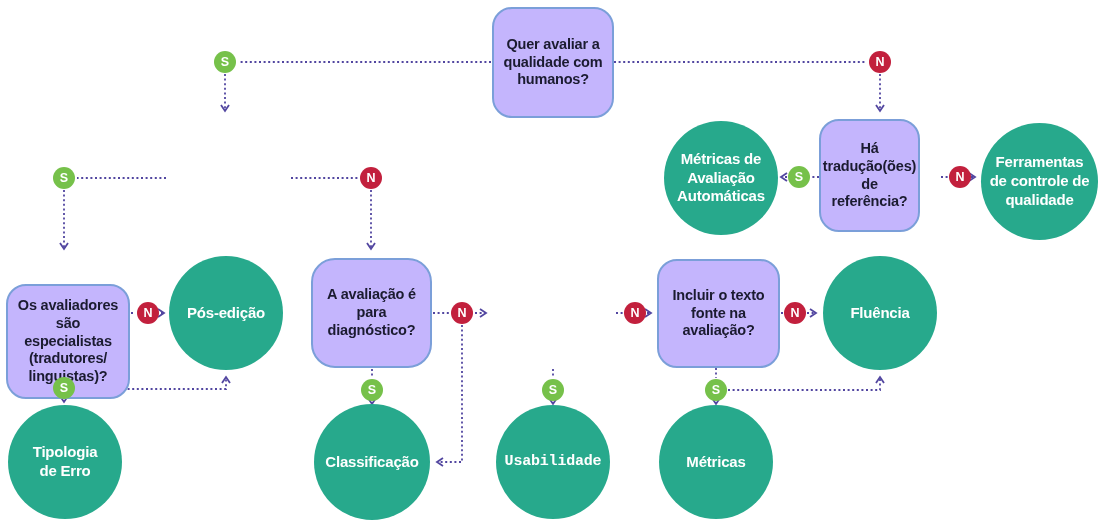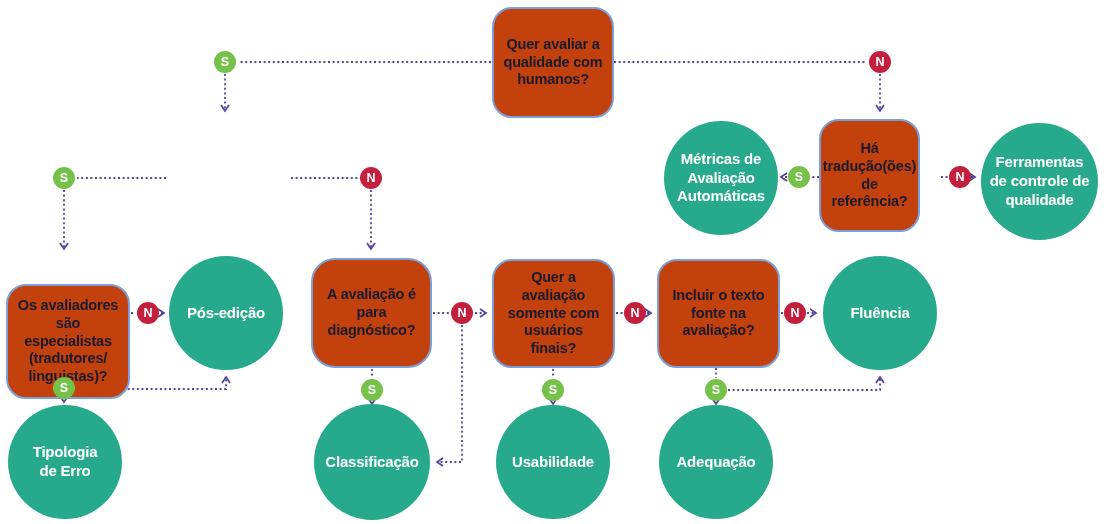--- a/index.html
+++ b/index.html
@@ -18,21 +18,21 @@
   .connectors {
     position: absolute;
     left: 0; top: 0;
     width: 1106px;
     height: 524px;
     pointer-events: none;
   }
   .qbox {
     position: absolute;
     box-sizing: border-box;
-    background: #c2410c;
+    background: #c4b5fd;
     border: 2.5px solid #7b9fd9;
     border-radius: 20px;
     display: flex;
     align-items: center;
     justify-content: center;
     text-align: center;
     z-index: 2;
   }
   .qbox .qtext {
     white-space: pre-line;
@@ -149,27 +149,20 @@
 são
 especialistas
 (tradutores/
 linguistas)?</span>
   </div>
   <div class="qbox" style="left:311px; top:258px; width:121px; height:110px;border-radius:24px;">
     <span class="qtext">A avaliação é
 para
 diagnóstico?</span>
   </div>
-  <div class="qbox" style="left:492px; top:259px; width:123px; height:109px;">
-    <span class="qtext">Quer a
-avaliação
-somente com
-usuários
-finais?</span>
-  </div>
   <div class="qbox" style="left:657px; top:259px; width:123px; height:109px;text-align:center;">
     <span class="qtext">Incluir o texto
 fonte na
 avaliação?</span>
   </div>
   <div class="qbox" style="left:819px; top:119px; width:101px; height:113px;">
     <span class="qtext">Há
 tradução(ões)
 de
 referência?</span>
@@ -191,25 +184,25 @@
   <div class="outcome" style="left:8px; top:405px; width:114px; height:114px;">
     <span class="otext">Tipologia
 de Erro</span>
   </div>
   <div class="outcome" style="left:823px; top:256px; width:114px; height:114px;">
     <span class="otext">Fluência</span>
   </div>
   <div class="outcome" style="left:314px; top:404px; width:116px; height:116px;">
     <span class="otext">Classificação</span>
   </div>
-  <div class="outcome" style="left:496px; top:405px; width:114px; height:114px;">
+  <div class="outcome" style="left:496px; top:405px; width:114px; height:114px;font-family:Liberation Mono, monospace;">
     <span class="otext">Usabilidade</span>
   </div>
   <div class="outcome" style="left:659px; top:405px; width:114px; height:114px;">
-    <span class="otext">Adequação</span>
+    <span class="otext">Métricas</span>
   </div>
 
   <div class="badge badge-s" style="left:214px; top:51px;">
       <span>S</span>
     </div>
   <div class="badge badge-n" style="left:869px; top:51px;">
       <span>N</span>
     </div>
   <div class="badge badge-s" style="left:53px; top:167px;">
       <span>S</span>

